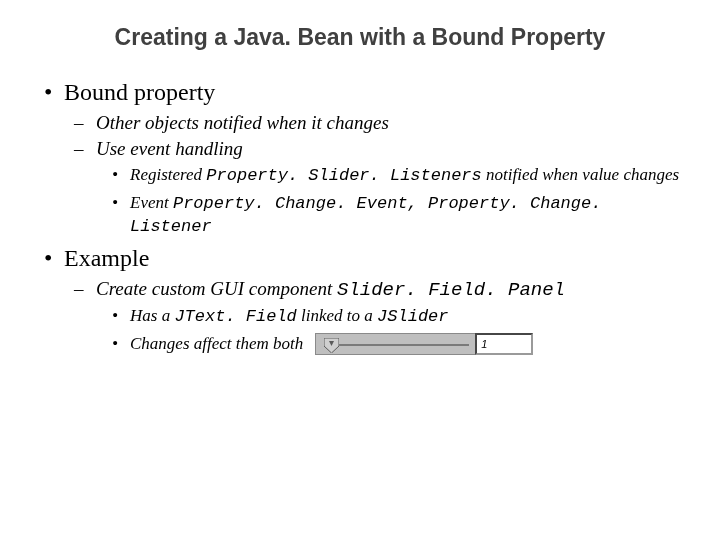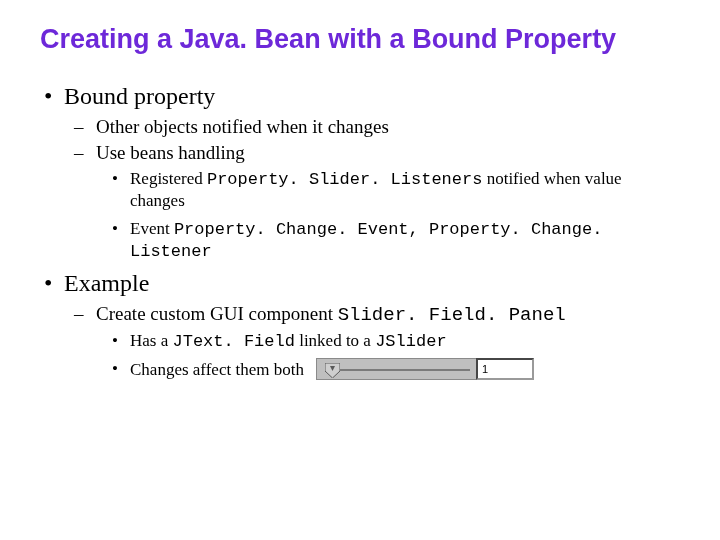--- a/index.html
+++ b/index.html
@@ -6,24 +6,25 @@
     html, body { margin: 0; padding: 0; }
     body {
       width: 720px;
       height: 540px;
       background: #fff;
       font-family: "Times New Roman", Times, serif;
       color: #000;
       padding: 24px 40px 10px 40px;
     }
     .title {
-      color: #6d28d9;
+      color: #404040;
       font-family: Arial, Helvetica, sans-serif;
       font-weight: bold;
-      font-size: 27px;
+      font-size: 23px;
+      text-align: center;
       margin-bottom: 28px;
     }
     ul.l1 {
       list-style: none;
       padding-left: 24px;
       margin: 0;
     }
     ul.l1 > li {
       font-size: 24px;
       position: relative;
@@ -32,20 +33,21 @@
     ul.l1 > li::before {
       content: "•";
       position: absolute;
       left: -20px;
       top: 0;
     }
     ul.l2 {
       list-style: none;
       padding-left: 32px;
       margin: 6px 0 8px 0;
+      font-style: italic;
     }
     ul.l2 > li {
       font-size: 19px;
       position: relative;
       margin-bottom: 4px;
     }
     ul.l2 > li::before {
       content: "–";
       position: absolute;
       left: -22px;
@@ -115,21 +117,21 @@
 </head>
 <body>
 
 <div class="title">Creating a Java. Bean with a Bound Property</div>
 
 <ul class="l1">
   <li>
     <span>Bound property</span>
     <ul class="l2">
       <li>Other objects notified when it changes</li>
-      <li>Use beans handling</li>
+      <li>Use event handling</li>
       <ul class="l3">
         <li>
           <span>Registered </span><span class="mono">Property. Slider. Listeners</span><span> notified when value changes</span>
         </li>
       </ul>
       <ul class="l3">
         <li>
           <span>Event </span><span class="mono">Property. Change. Event, Property. Change. Listener</span>
         </li>
       </ul>

